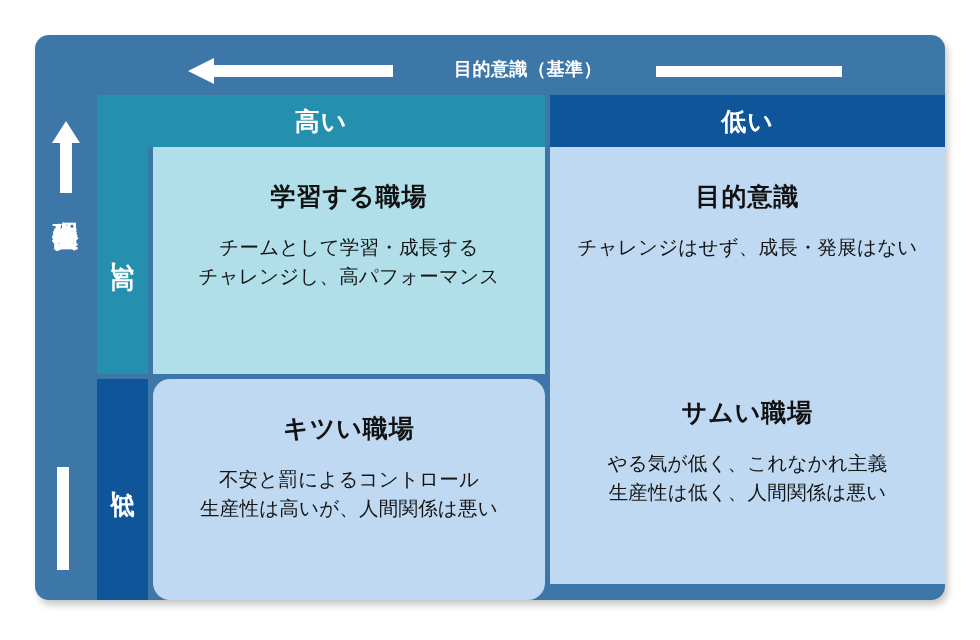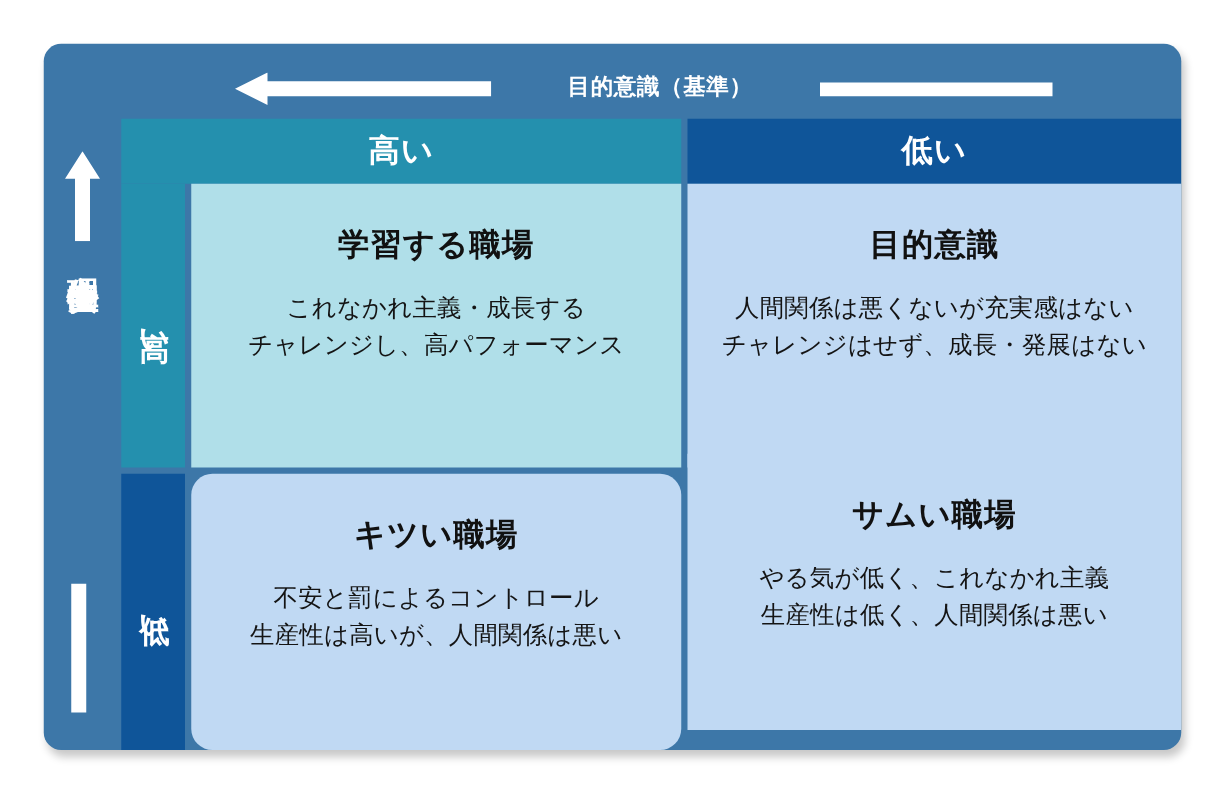--- a/index.html
+++ b/index.html
@@ -240,27 +240,26 @@
   <div class="grid">
 
     <div class="col-head high">高い</div>
     <div class="col-head low">低い</div>
 
     <div class="row-head high">高い</div>
     <div class="row-head low">低い</div>
 
     <div class="cell tl">
       <div class="cell-title">学習する職場</div>
-      <div class="cell-desc">これなかれ主義・成長する</div>
+      <div class="cell-desc">チームとして学習・成長する</div>
       <div class="cell-desc">チャレンジし、高パフォーマンス</div>
     </div>
 
     <div class="cell tr">
       <div class="cell-title">目的意識</div>
-      <div class="cell-desc">人間関係は悪くないが充実感はない</div>
       <div class="cell-desc">チャレンジはせず、成長・発展はない</div>
     </div>
 
     <div class="cell bl">
       <div class="cell-title">キツい職場</div>
       <div class="cell-desc">不安と罰によるコントロール</div>
       <div class="cell-desc">生産性は高いが、人間関係は悪い</div>
     </div>
 
     <div class="cell br">

